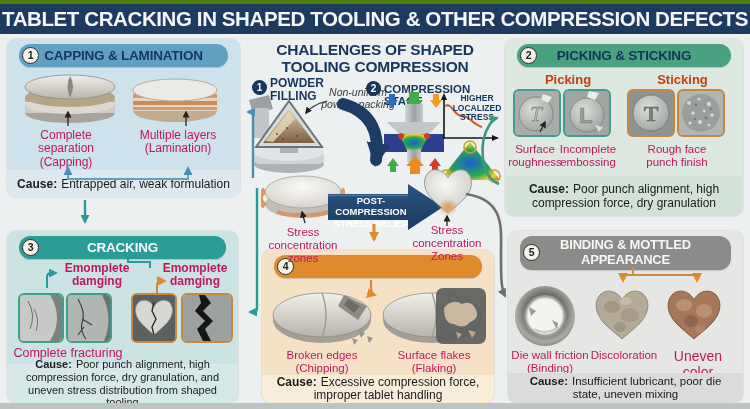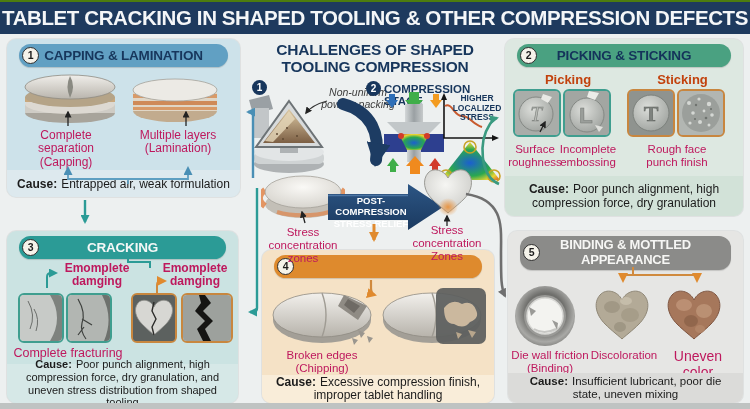--- a/index.html
+++ b/index.html
@@ -2,21 +2,21 @@
 <html><head>
 <meta charset="utf-8">
 <style>
   html,body{margin:0;padding:0;background:#eef0f0;}
   #canvas{position:relative;width:750px;height:409px;background:#edf0f0;overflow:hidden;
           font-family:"Liberation Sans",sans-serif;-webkit-font-smoothing:antialiased;}
   .pre{white-space:pre-line;}
   .abs{position:absolute;}
   
   .titlebar{position:absolute;left:0;top:0;width:750px;height:34px;background:#1e3a5e;
-            border-top:2px solid #4d7c0f;box-sizing:border-box;display:flex;align-items:center;justify-content:center;}
+            border-top:4px solid #4d7c0f;box-sizing:border-box;display:flex;align-items:center;justify-content:center;}
   .titlebar .t{color:#f4f6f8;font-weight:bold;font-size:20.5px;letter-spacing:-0.4px;}
   
   .panel{position:absolute;border-radius:9px;box-shadow:0 0 0 1px rgba(0,0,0,0.06);}
   .phead{position:absolute;left:12px;right:12px;top:5px;height:23px;border-radius:12px;
          display:flex;align-items:center;justify-content:center;font-weight:bold;font-size:13.5px;
          letter-spacing:-0.2px;box-shadow:0 1px 1px rgba(0,0,0,0.15);}
   .badge{position:absolute;left:3px;top:2.5px;width:17px;height:17px;border-radius:50%;background:#f5f3ea;
          border:1.5px solid #2e2e2e;box-sizing:border-box;display:flex;align-items:center;justify-content:center;
          font-size:10.5px;font-weight:bold;color:#1b1b1b;}
   .cause{position:absolute;left:0;right:0;bottom:0;border-radius:0 0 9px 9px;display:flex;align-items:center;
@@ -223,22 +223,24 @@
         <ellipse cx="52" cy="34" rx="49" ry="23" fill="#a39f97"></ellipse>
         <ellipse cx="52" cy="29" rx="49" ry="22" fill="url(#g-ov)" stroke="#8f8b83" stroke-width="0.8"></ellipse>
         <path d="M52,7 Q60,29 52,51" stroke="#9f9b93" stroke-width="1.4" fill="none"></path>
         <rect x="56" y="2" width="50" height="56" rx="7" fill="#5d5f5e" opacity="0.93"></rect>
         <path d="M64,22 Q72,12 82,18 Q92,14 96,24 Q100,32 90,36 Q84,44 74,38 Q64,38 64,22 Z" fill="#cbb89e"></path>
         <path d="M88,44 L96,46 L92,52 Z M76,46 L82,48 L78,53 Z" fill="#b8a68c"></path>
       </svg>
     </div>
     <div class="lbl pre" style="left:6px;top:99px;width:108px;font-size:11.5px;">Broken edges
 (Chipping)</div>
+    <div class="lbl pre" style="left:118px;top:99px;width:108px;font-size:11.5px;">Surface flakes
+(Flaking)</div>
     <div class="cause" style="height:28px;background:#f9edd9;font-size:12px;line-height:1.12;">
-      <div><b>Cause:</b><span>Excessive compression finish, improper tablet handling</span></div>
+      <div><b>Cause:</b><span>Excessive compression force, improper tablet handling</span></div>
     </div>
   </div>
 
   <div class="panel" style="left:508px;top:231px;width:235px;height:172px;background:#e6e6e4;">
     <div class="phead pre" style="background:#8b8b89;color:#f6f6f4;height:34px;line-height:1.15;font-size:13px;text-align:center;">
       <div class="badge" style="top:8px;">5</div>
       <span class="pre">BINDING &amp; MOTTLED
 APPEARANCE</span>
     </div>
     <div class="imgbox" style="left:6px;top:54px;width:62px;height:62px;">
@@ -283,20 +285,22 @@
 (Mottling)</div>
     <div class="cause" style="height:30px;background:#dbdbd9;font-size:11.5px;line-height:1.15;">
       <div><b>Cause:</b><span>Insufficient lubricant, poor die state, uneven mixing</span></div>
     </div>
   </div>
 
   <div class="cheading pre" style="left:246px;top:41px;width:258px;font-size:15.5px;line-height:1.12;letter-spacing:-0.2px;">CHALLENGES OF SHAPED
 TOOLING COMPRESSION</div>
 
   <div class="cbadge" style="left:252px;top:80px;">1</div>
+  <div class="cheading pre" style="left:270px;top:77px;width:56px;font-size:12px;line-height:1.08;text-align:left;">POWDER
+FILLING</div>
   <div class="lbl pre" style="left:318px;top:87px;width:80px;font-size:10.5px;font-style:italic;color:#3c3c3c;line-height:1.1;">Non-uniform
 powder packing</div>
 
   <div class="cbadge" style="left:366px;top:81px;">2</div>
   <div class="cheading" style="left:384px;top:83px;width:120px;font-size:11.5px;text-align:left;">COMPRESSION STAGE</div>
 
   <div class="abs" style="left:243px;top:94px;z-index:2;">
     <svg width="92" height="82" viewBox="0 0 92 82">
       <defs>
           <linearGradient id="g-pow" x1="0" y1="0" x2="0" y2="1">

